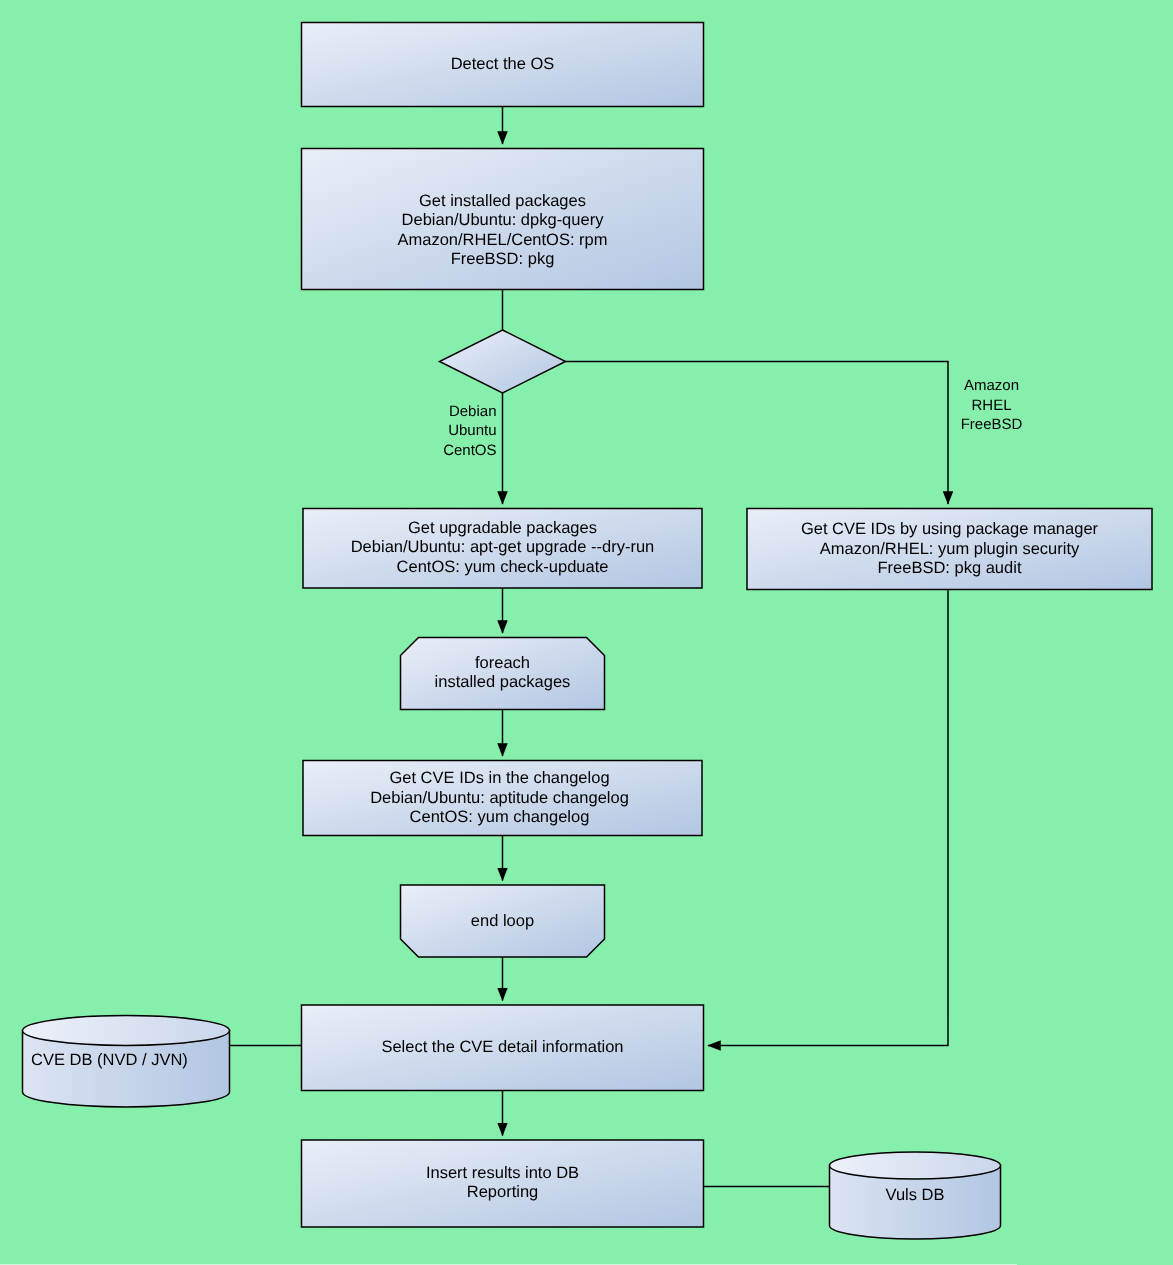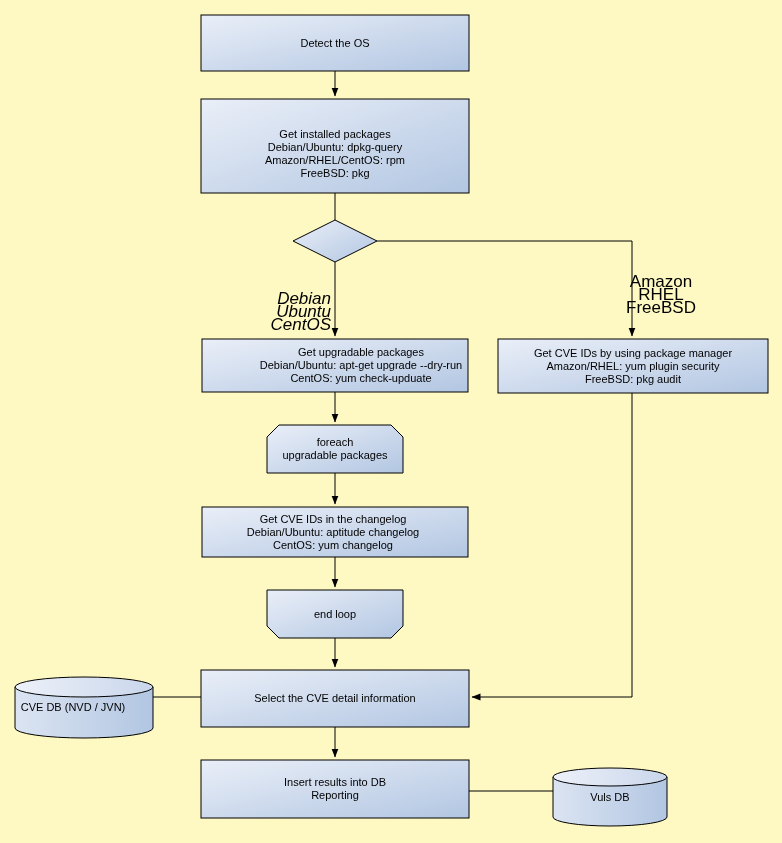--- a/index.html
+++ b/index.html
@@ -4,21 +4,21 @@
 <style>
   html, body {
     margin: 0;
     padding: 0;
     background: #ffffff;
   }
   .canvas {
     position: relative;
     width: 782px;
     height: 843px;
-    background: #fef9c3;
+    background: #86efac;
     font-family: "Liberation Sans", "DejaVu Sans", sans-serif;
     color: #000000;
     overflow: hidden;
   }
   .layer {
     position: absolute;
     left: 0;
     top: 0;
   }
   .node-label {
@@ -29,24 +29,23 @@
     text-align: center;
     white-space: pre-line;
     font-size: 11px;
     line-height: 13px;
     color: #000000;
     pointer-events: none;
   }
   .edge-label {
     position: absolute;
     white-space: pre-line;
-    font-size: 17px;
+    font-size: 10px;
     line-height: 13px;
     color: #000000;
-    margin-top: 24px;
   }
   .edge-label.right-align {
     text-align: right;
   }
   .edge-label.center-align {
     text-align: center;
   }
 </style>
 </head>
 <body>
@@ -112,47 +111,47 @@
     </g>
   </svg>
 
   <div class="node-label" style="left:201px; top:15px; width:268px; height:56px;">Detect the OS</div>
 
   <div class="node-label" style="left:201px; top:99px; width:268px; height:109px;">Get installed packages
 Debian/Ubuntu: dpkg-query
 Amazon/RHEL/CentOS: rpm
 FreeBSD: pkg</div>
 
-  <div class="node-label" style="left:202px; top:339px; width:266px; height:53px;margin-left:26px;">Get upgradable packages
+  <div class="node-label" style="left:202px; top:339px; width:266px; height:53px;">Get upgradable packages
 Debian/Ubuntu: apt-get upgrade --dry-run
 CentOS: yum check-upduate</div>
 
   <div class="node-label" style="left:498px; top:339px; width:270px; height:54px;border-radius:24px;">Get CVE IDs by using package manager
 Amazon/RHEL: yum plugin security
 FreeBSD: pkg audit</div>
 
   <div class="node-label" style="left:267px; top:425px; width:136px; height:48px;">foreach
-upgradable packages</div>
+installed packages</div>
 
   <div class="node-label" style="left:200px; top:507px; width:266px; height:50px;">Get CVE IDs in the changelog
 Debian/Ubuntu: aptitude changelog
 CentOS: yum changelog</div>
 
   <div class="node-label" style="left:267px; top:590px; width:136px; height:48px;text-align:center;">end loop</div>
 
   <div class="node-label" style="left:201px; top:670px; width:268px; height:57px;">Select the CVE detail information</div>
 
   <div class="node-label" style="left:15px; top:679px; width:116px; height:56px;">CVE DB (NVD / JVN)</div>
 
   <div class="node-label" style="left:201px; top:760px; width:268px; height:58px;">Insert results into DB
 Reporting</div>
 
   <div class="node-label" style="left:553px; top:771px; width:114px; height:52px;">Vuls DB</div>
 
-  <div class="edge-label right-align" style="left:245px; top:268px; width:86px;font-style:italic;">Debian
+  <div class="edge-label right-align" style="left:245px; top:268px; width:86px;">Debian
 Ubuntu
 CentOS</div>
 
   <div class="edge-label center-align" style="left:619px; top:251px; width:84px;">Amazon
 RHEL
 FreeBSD</div>
 
 </div>
 
 </body></html>

